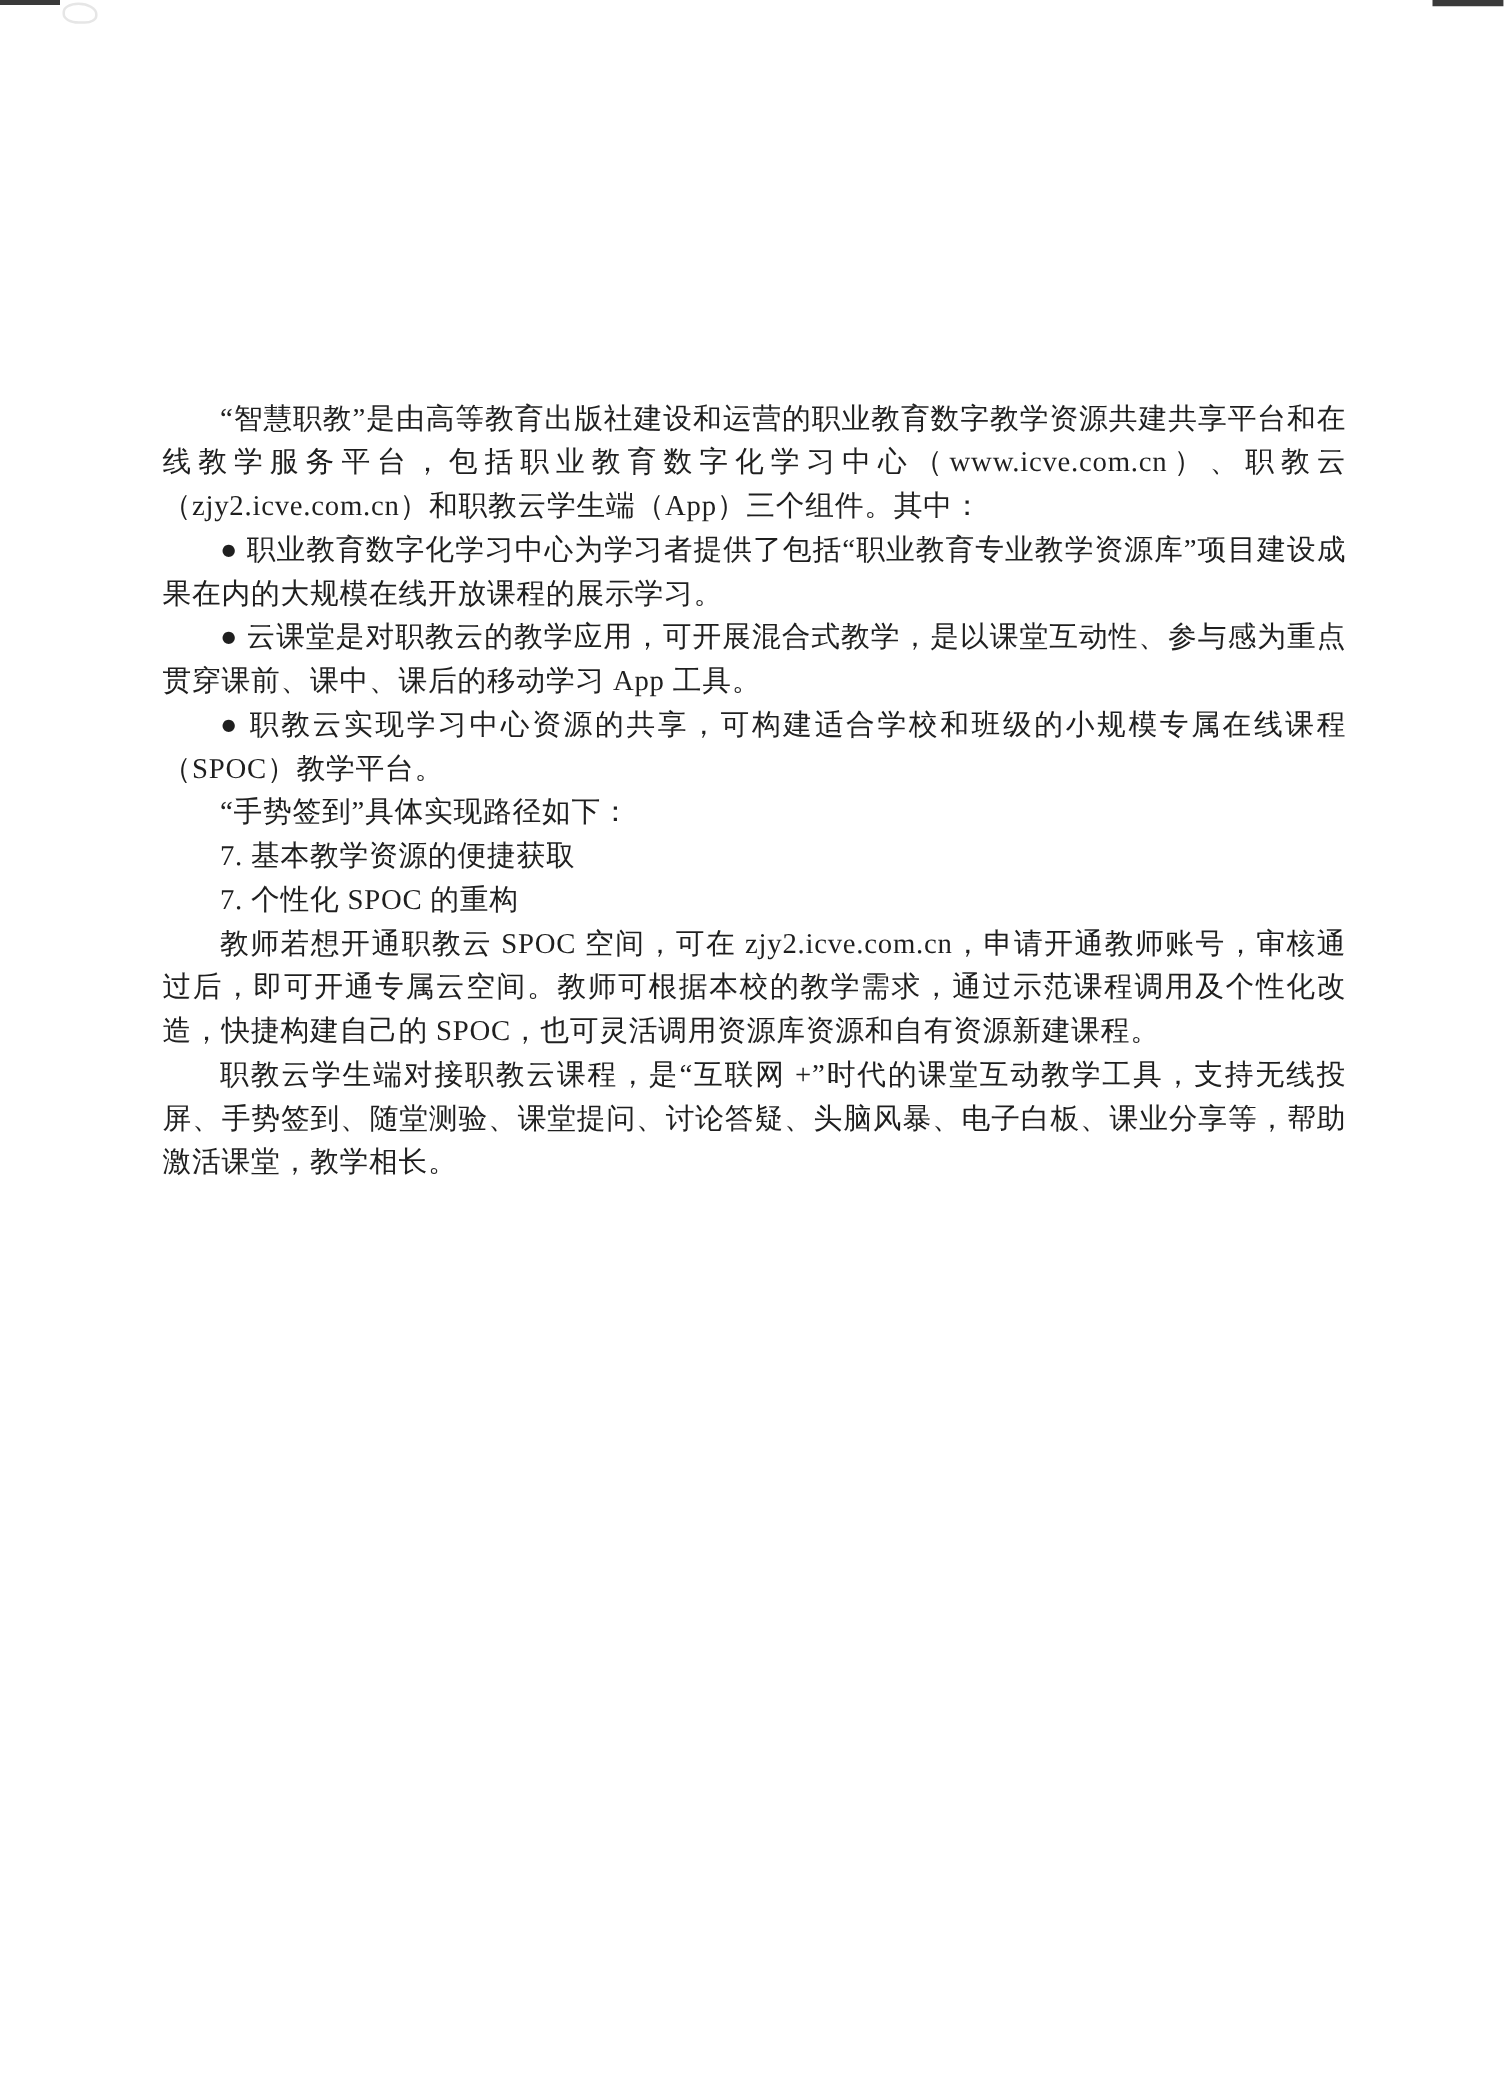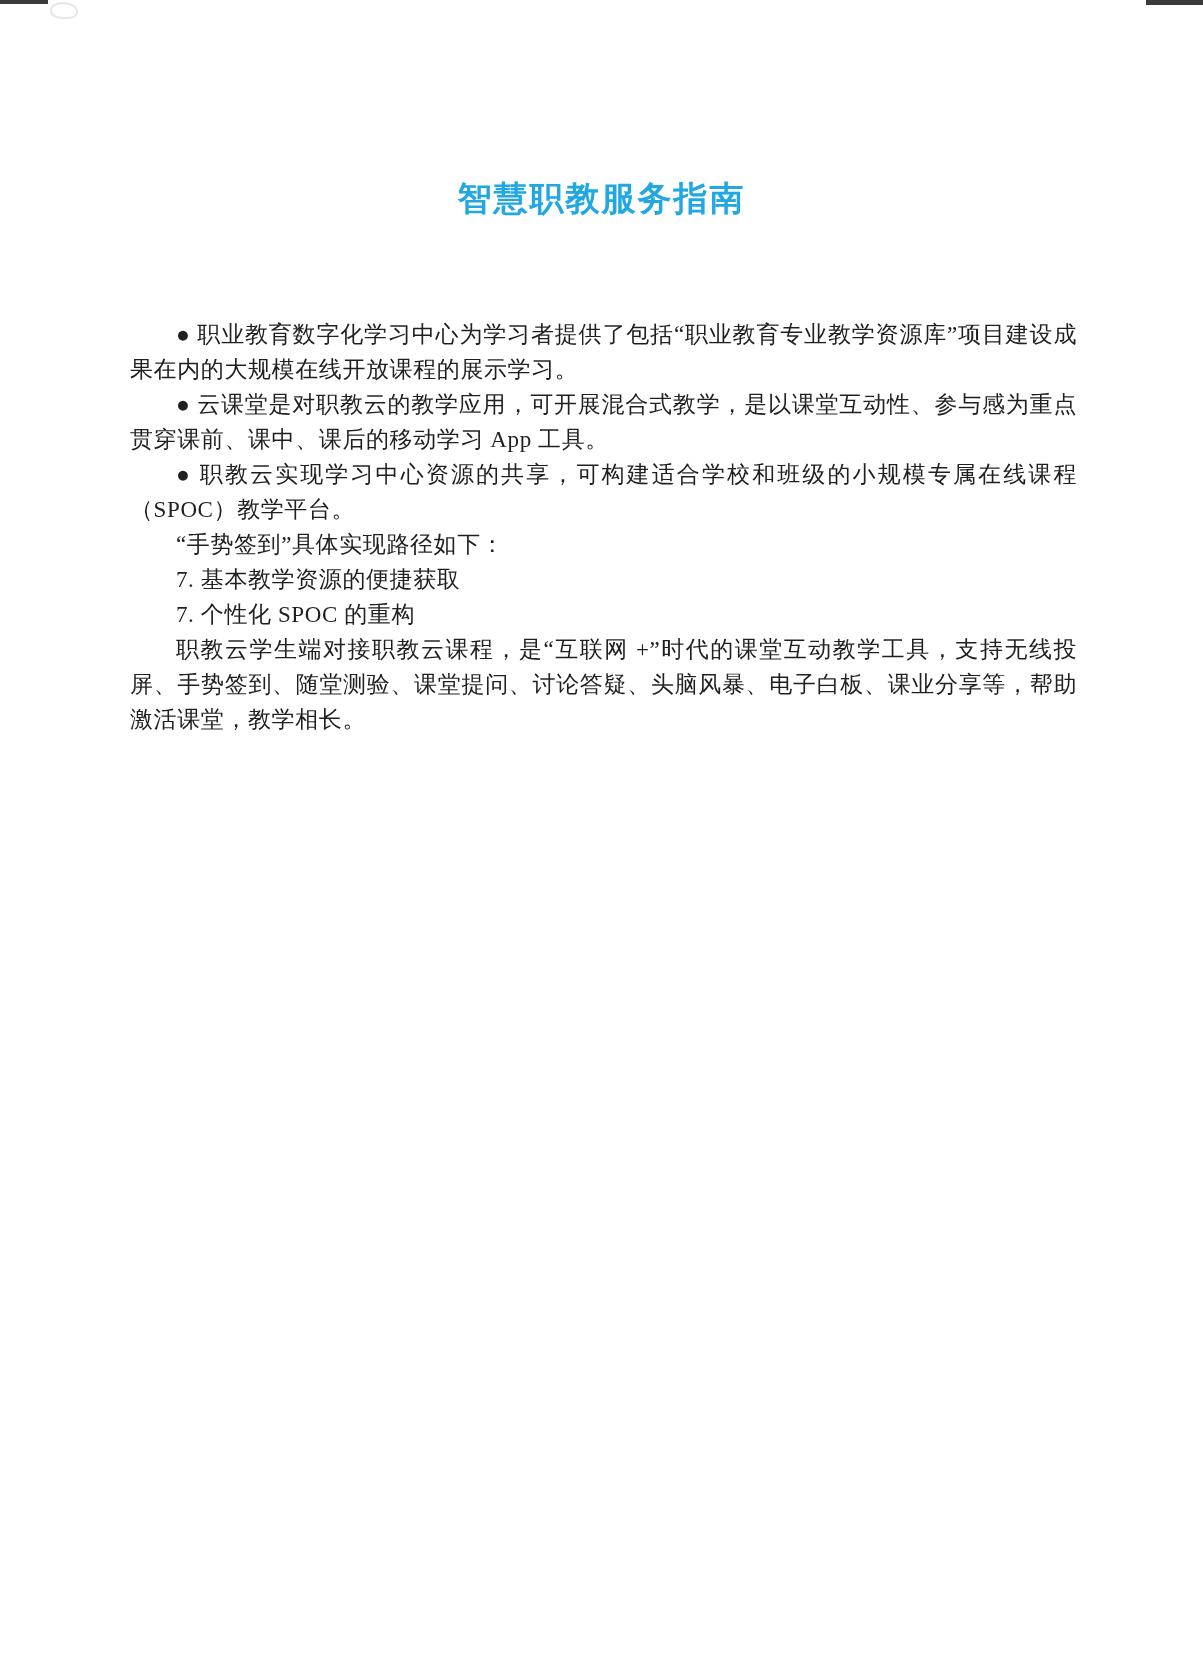--- a/index.html
+++ b/index.html
@@ -68,25 +68,26 @@
 </style>
 </head>
 <body>
 
 <div class="page">
 
   <div class="artifact artifact-left"></div>
   <div class="artifact-smudge"></div>
   <div class="artifact artifact-right"></div>
 
-  <h1 class="title">智慧职教服务指南</h1>
 
   <div class="body-block">
+    <p class="para">“智慧职教”是由高等教育出版社建设和运营的职业教育数字教学资源共建共享平台和在线教学服务平台，包括职业教育数字化学习中心（www.icve.com.cn）、职教云（zjy2.icve.com.cn）和职教云学生端（App）三个组件。其中：</p>
     <p class="para">● 职业教育数字化学习中心为学习者提供了包括“职业教育专业教学资源库”项目建设成果在内的大规模在线开放课程的展示学习。</p>
     <p class="para">● 云课堂是对职教云的教学应用，可开展混合式教学，是以课堂互动性、参与感为重点贯穿课前、课中、课后的移动学习 App 工具。</p>
     <p class="para">● 职教云实现学习中心资源的共享，可构建适合学校和班级的小规模专属在线课程（SPOC）教学平台。</p>
     <p class="para">“手势签到”具体实现路径如下：</p>
     <p class="para">7. 基本教学资源的便捷获取</p>
     <p class="para">7. 个性化 SPOC 的重构</p>
+    <p class="para">教师若想开通职教云 SPOC 空间，可在 zjy2.icve.com.cn，申请开通教师账号，审核通过后，即可开通专属云空间。教师可根据本校的教学需求，通过示范课程调用及个性化改造，快捷构建自己的 SPOC，也可灵活调用资源库资源和自有资源新建课程。</p>
     <p class="para">职教云学生端对接职教云课程，是“互联网 +”时代的课堂互动教学工具，支持无线投屏、手势签到、随堂测验、课堂提问、讨论答疑、头脑风暴、电子白板、课业分享等，帮助激活课堂，教学相长。</p>
   </div>
 
 </div>
 
 </body></html>

